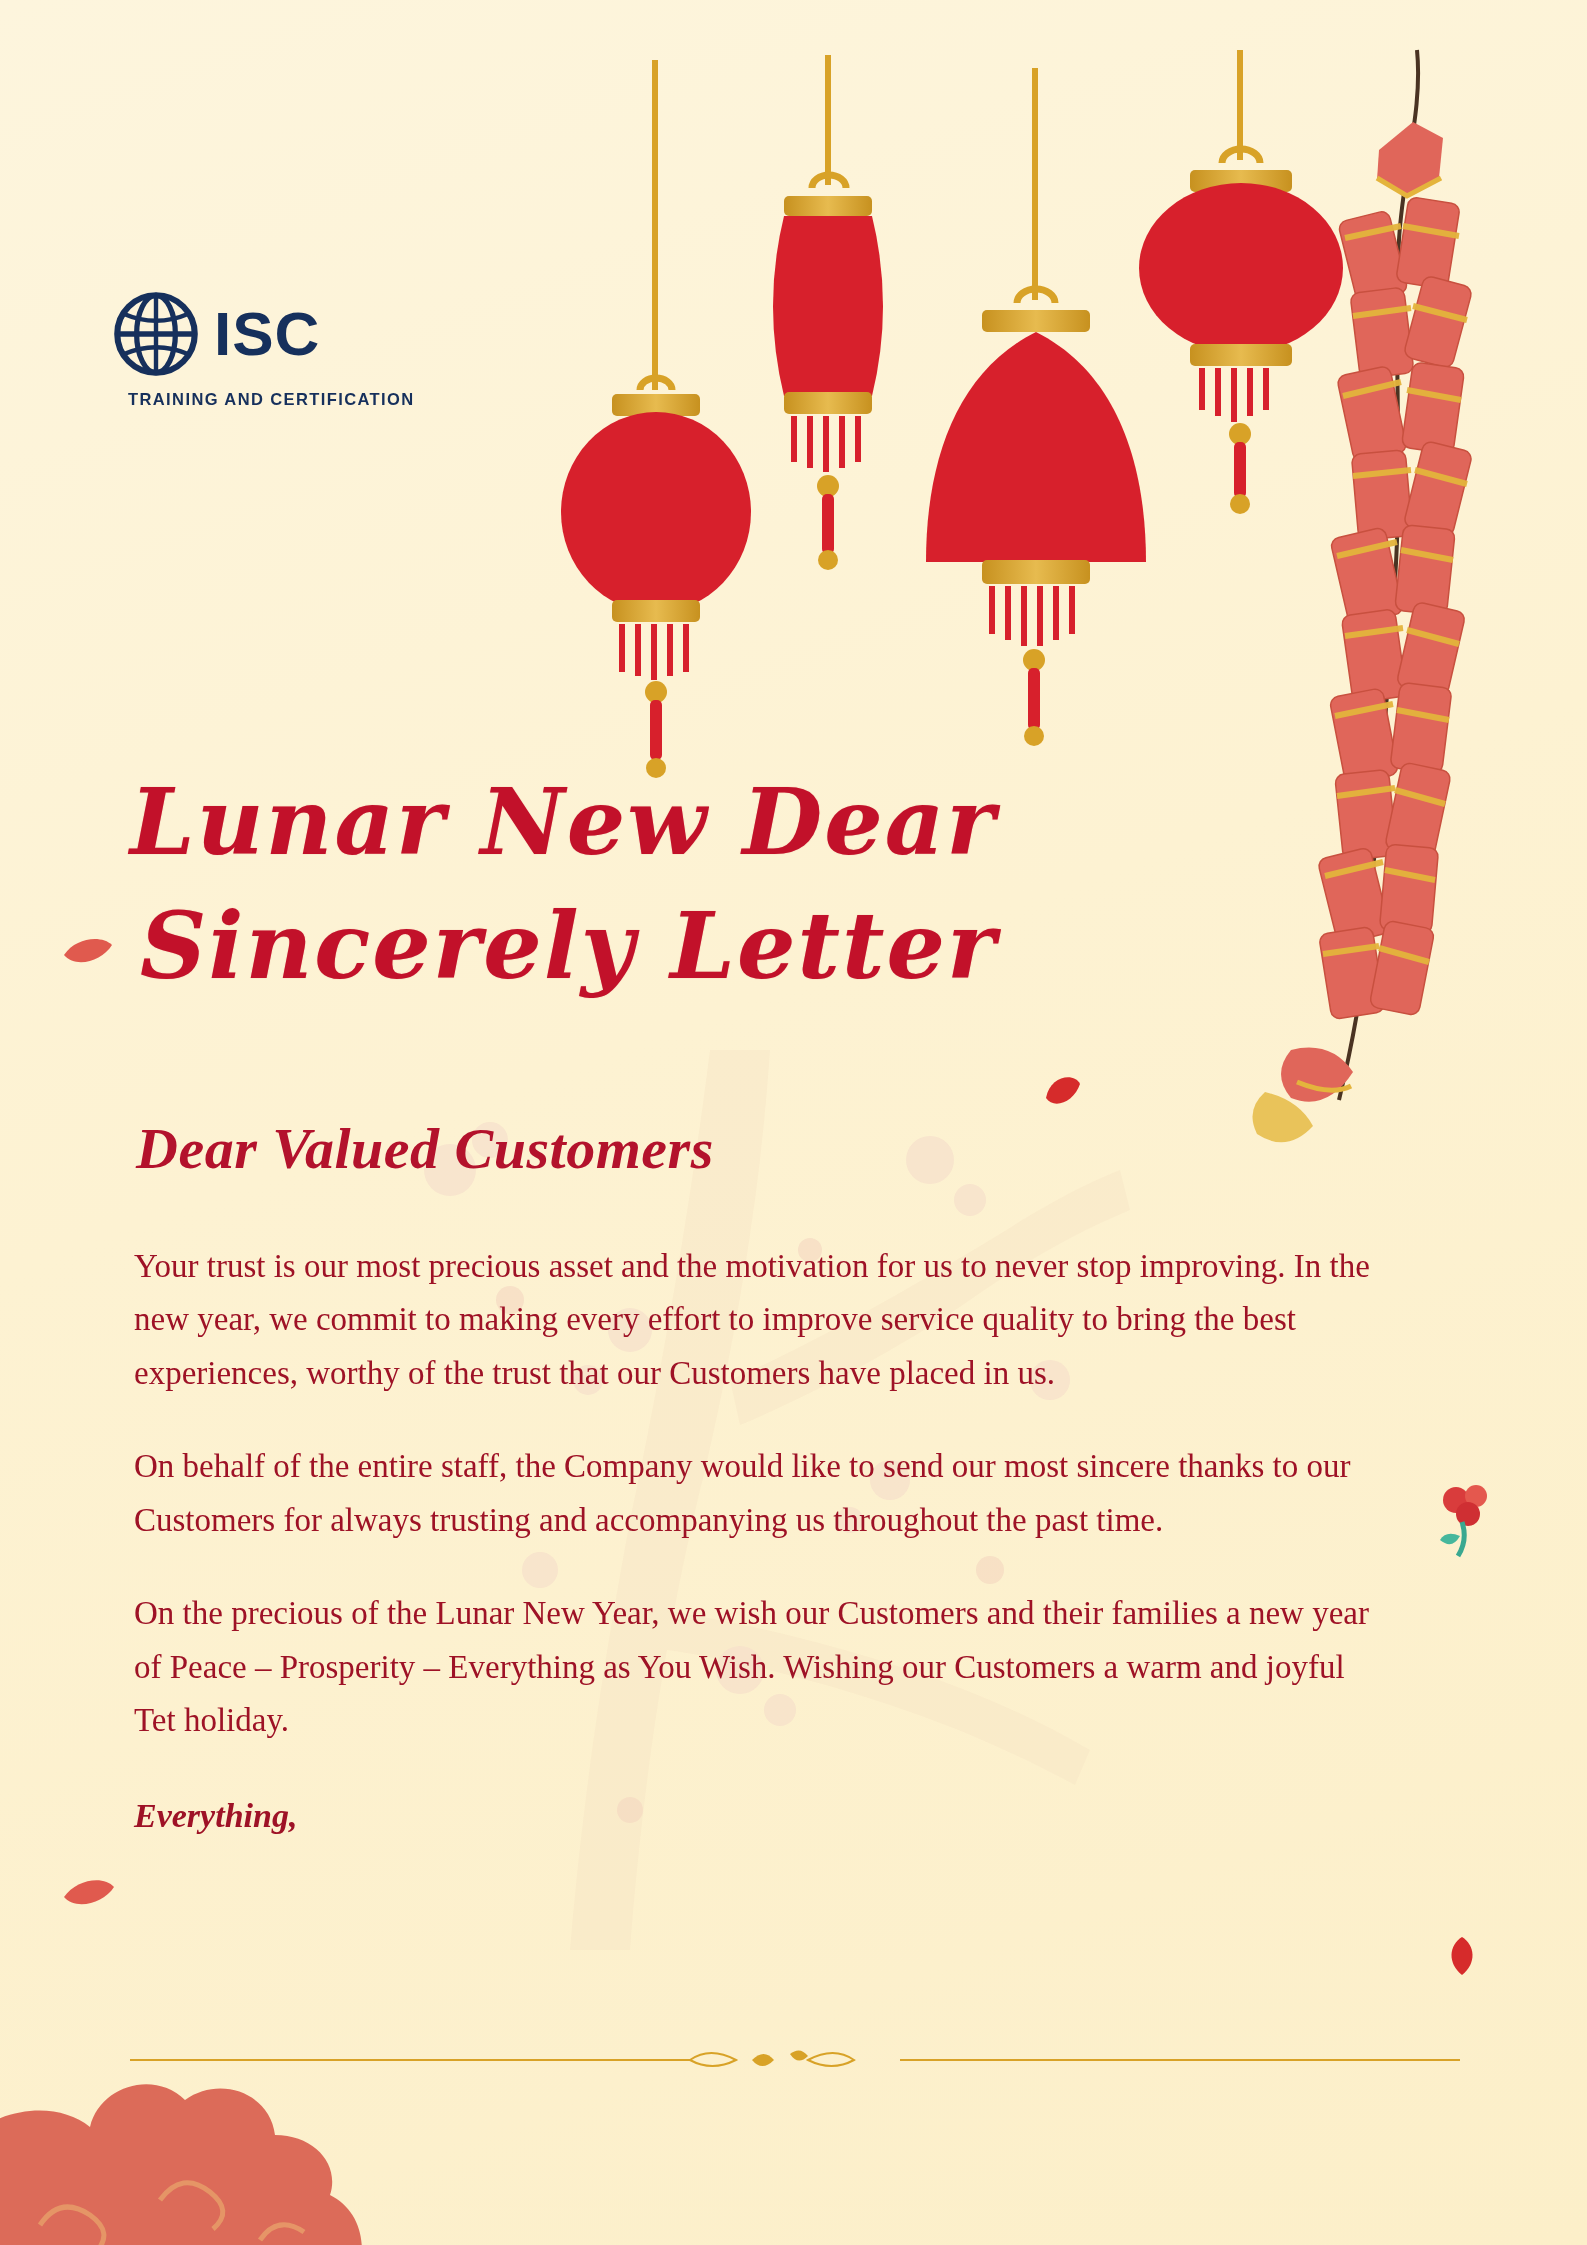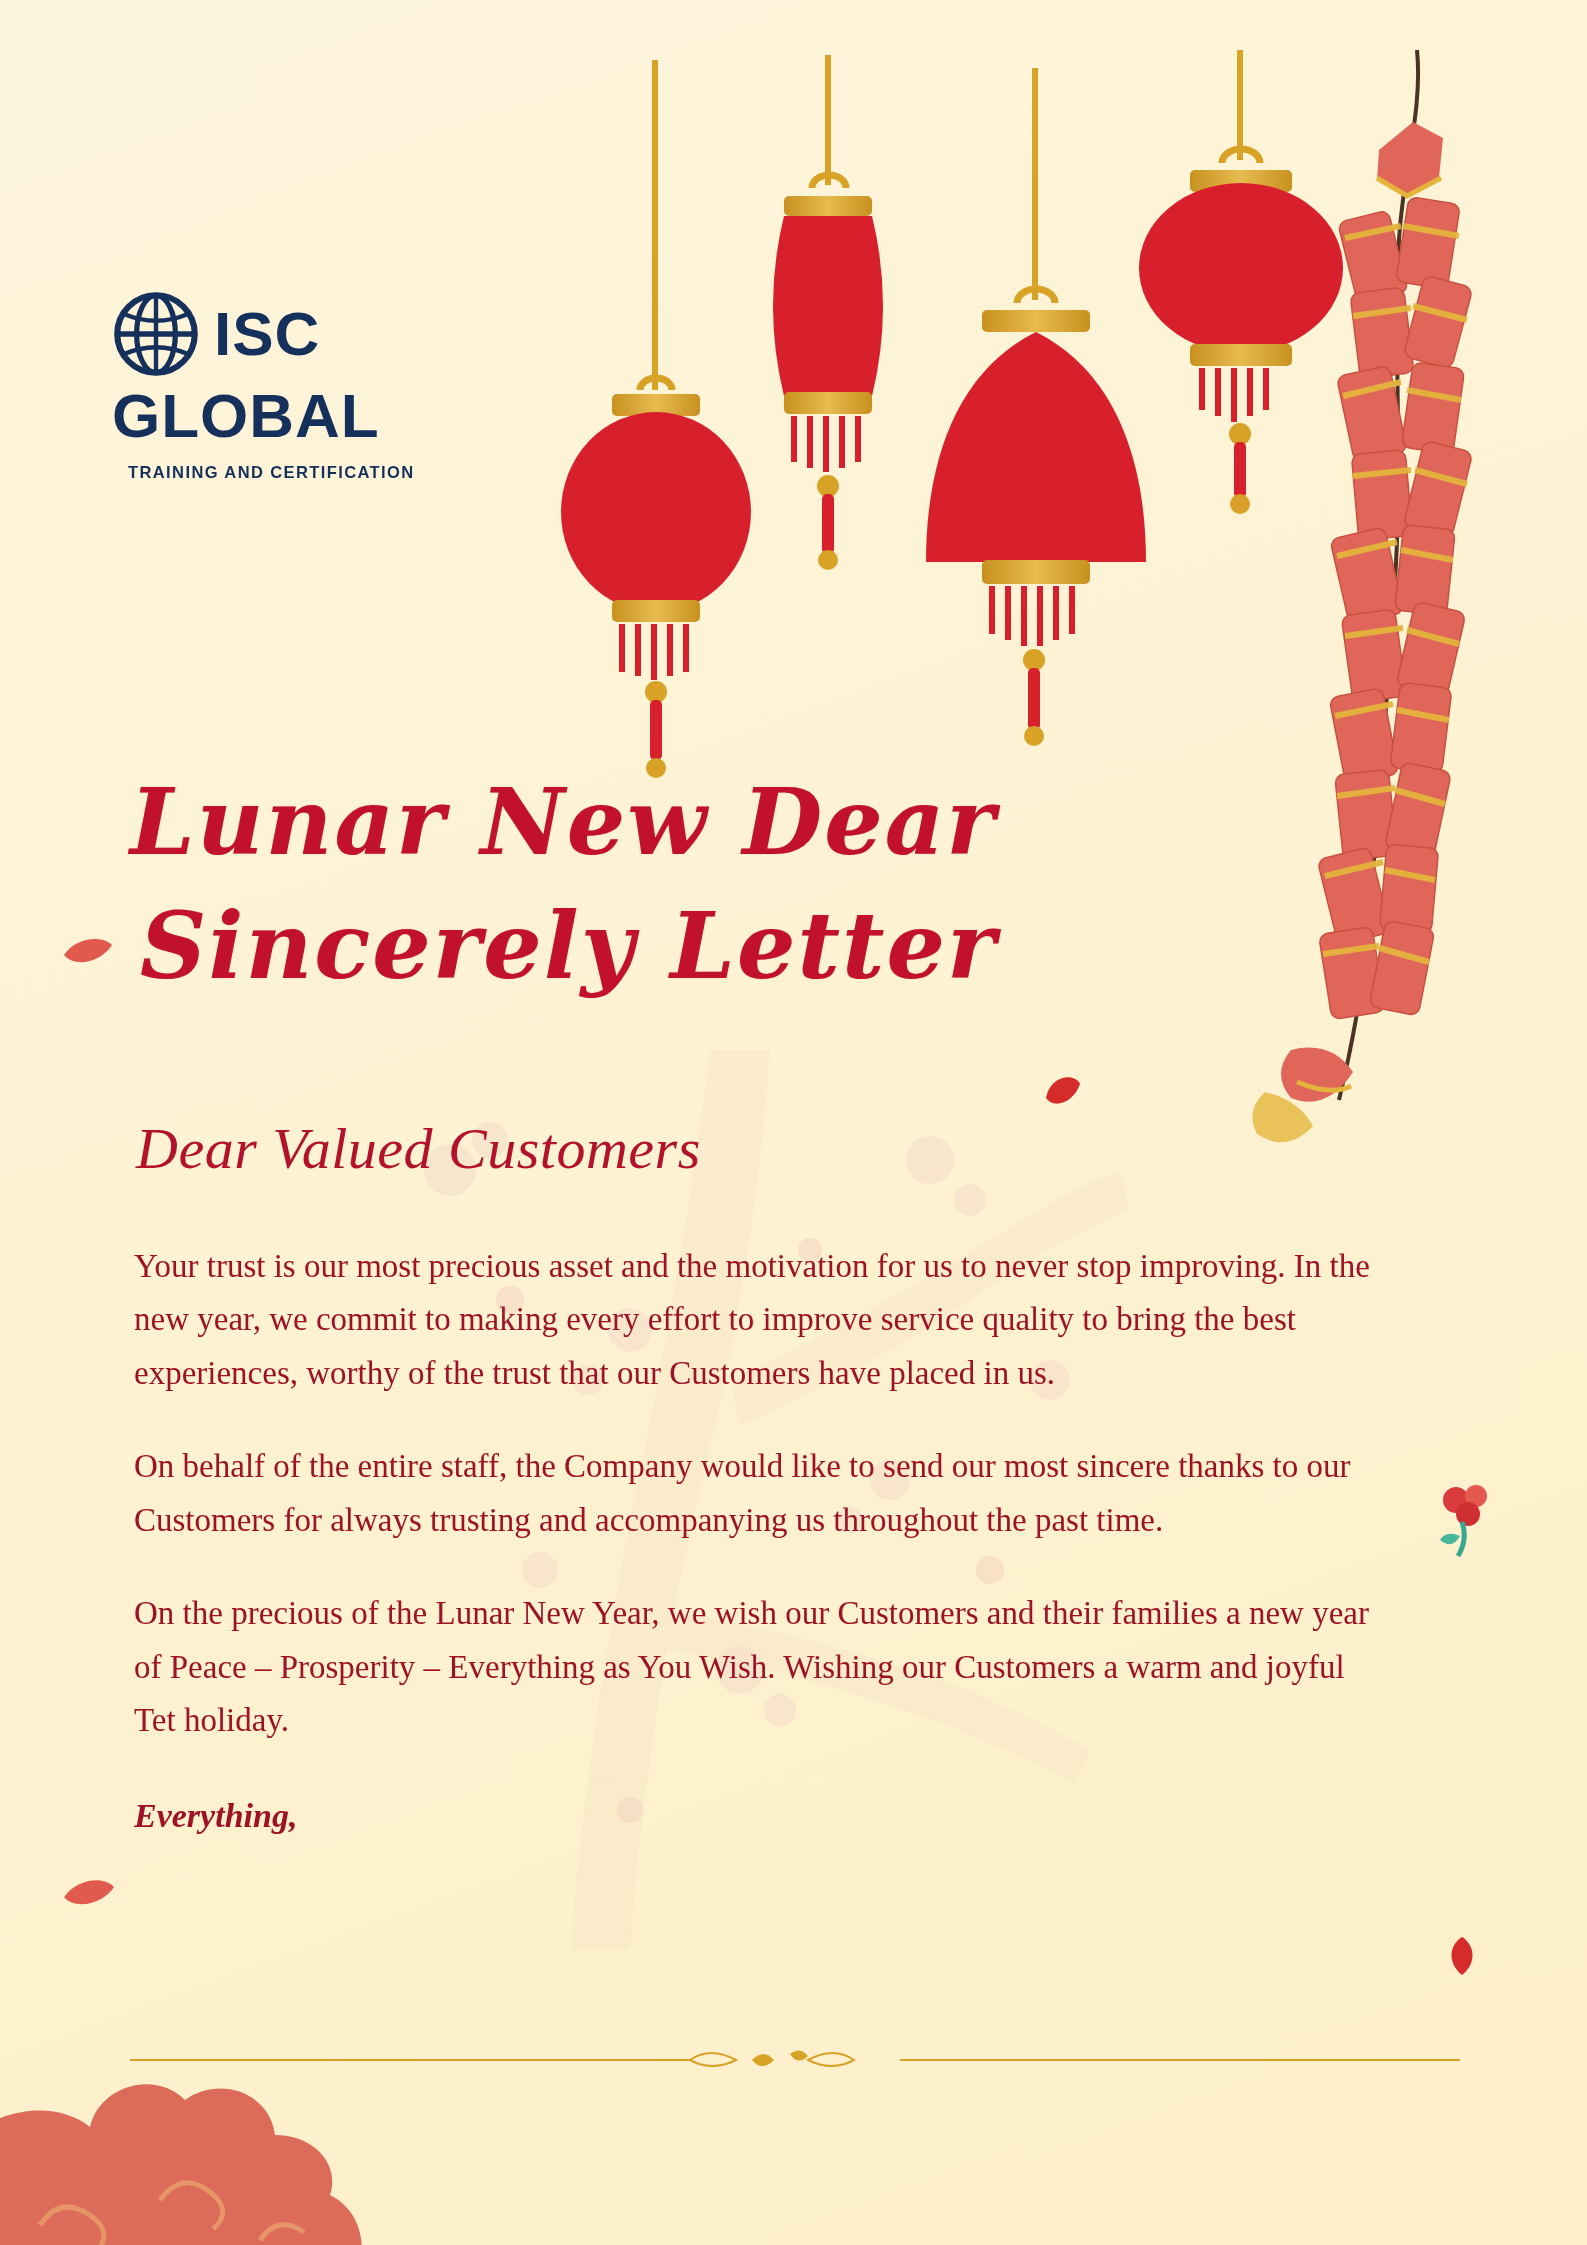--- a/index.html
+++ b/index.html
@@ -119,21 +119,21 @@
     text-shadow: 0 0 1px rgba(194,17,42,.35);
   }
   .title-script .line2 { margin-left: 10px; display: block; }
 
   .salutation {
     position: absolute;
     left: 136px;
     top: 1115px;
     font-family: "Liberation Serif", serif;
     font-style: italic;
-    font-weight: normal;
+    font-weight: bold;
     font-size: 58px;
     color: #b3122c;
     letter-spacing: .5px;
   }
 
   
   .letter-body {
     position: absolute;
     left: 134px;
     top: 1240px;
@@ -370,21 +370,20 @@
       <ellipse cx="50" cy="50" rx="22" ry="44" fill="none" stroke="#16305c" stroke-width="6"></ellipse>
       <line x1="6" y1="50" x2="94" y2="50" stroke="#16305c" stroke-width="6"></line>
       <path d="M13 27 q37 16 74 0" fill="none" stroke="#16305c" stroke-width="5"></path>
       <path d="M13 73 q37 -16 74 0" fill="none" stroke="#16305c" stroke-width="5"></path>
       <line x1="50" y1="6" x2="50" y2="94" stroke="#16305c" stroke-width="5"></line>
     </svg>
     <div class="logo-words">
       <span class="logo-isc">ISC</span>
     </div>
   </div>
-  <div class="logo-global">GLOBAL</div>
   <div class="logo-sub">TRAINING AND CERTIFICATION</div>
 </div>
 
 <div class="title-script">
   <span>Lunar New Dear</span>
   <span class="line2">Sincerely Letter</span>
 </div>
 
 <div class="salutation">Dear Valued Customers</div>
 

